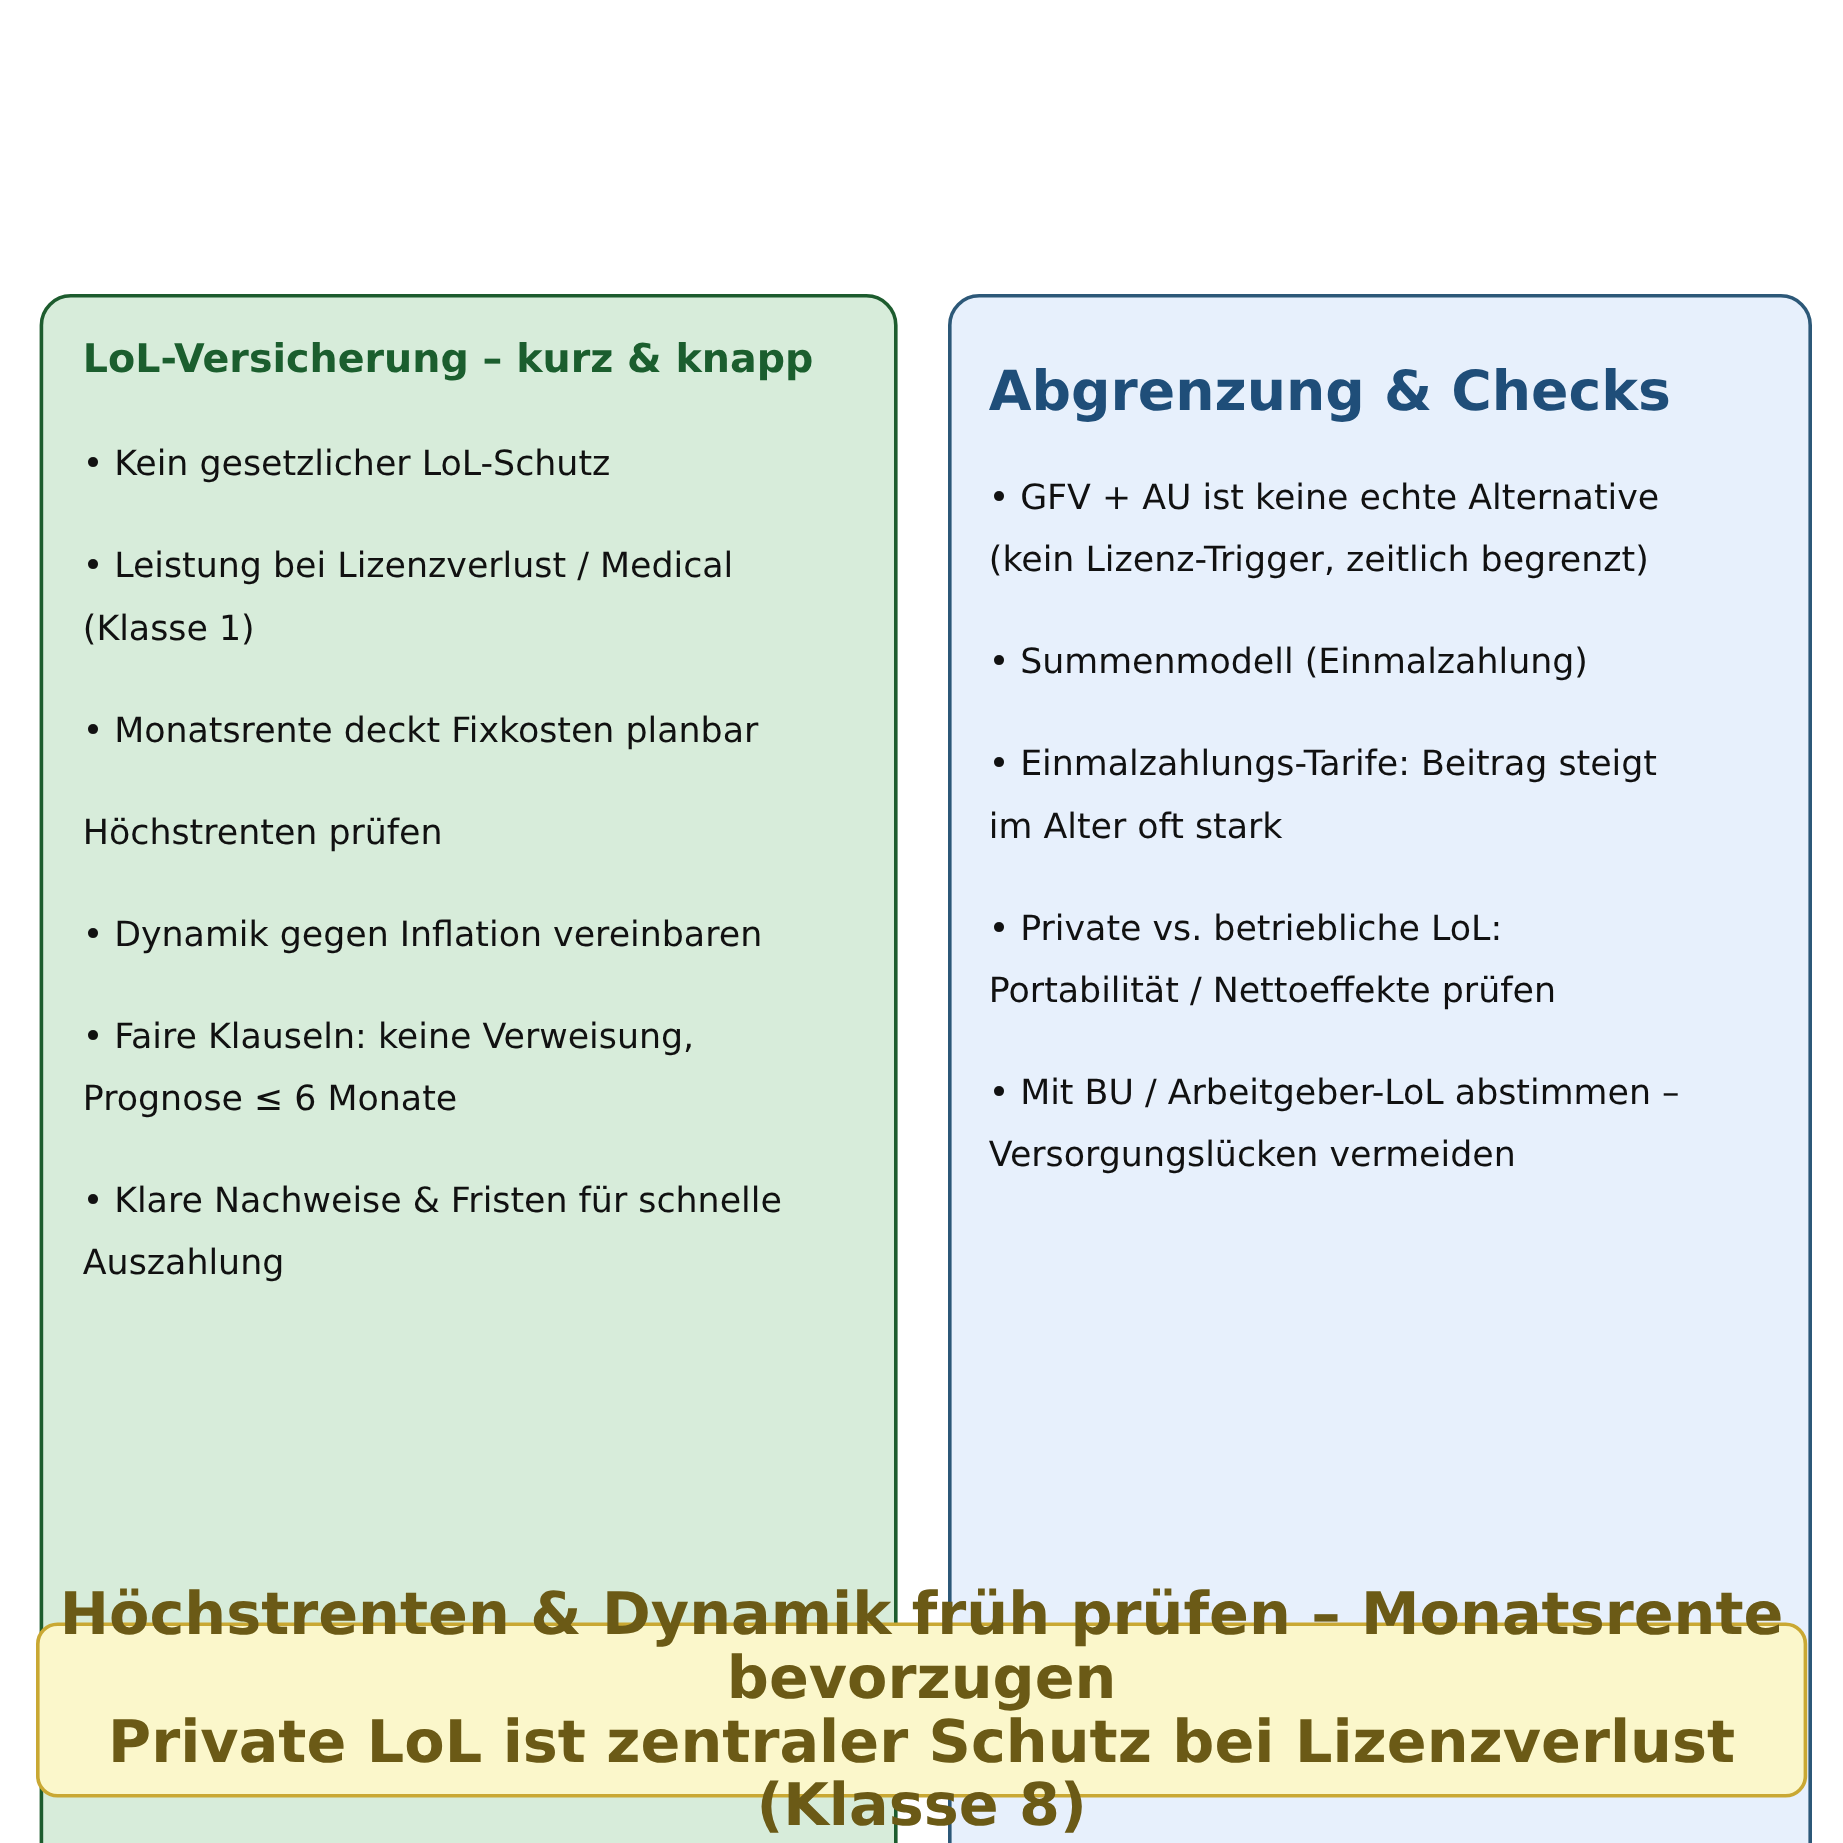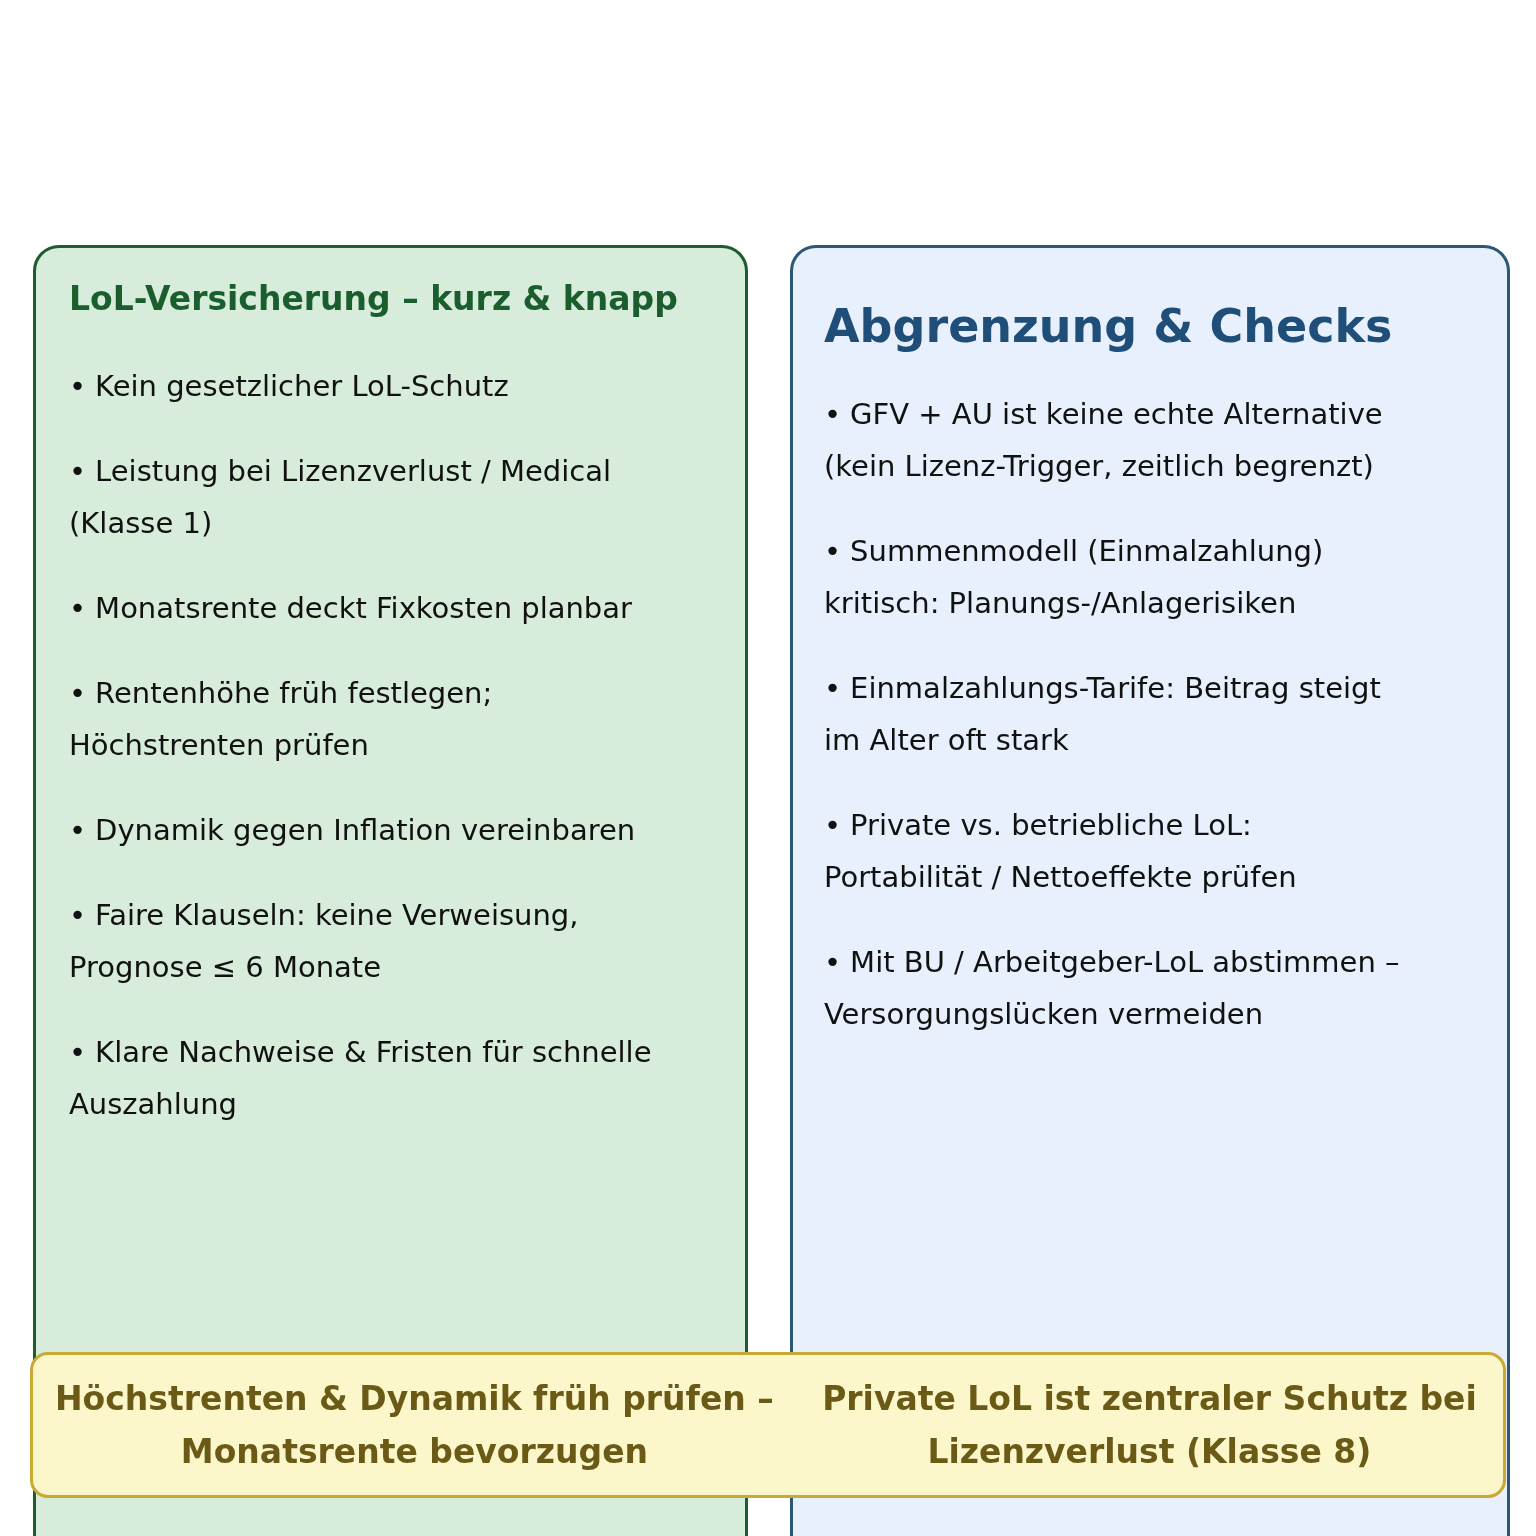--- a/index.html
+++ b/index.html
@@ -68,25 +68,26 @@
     position: absolute;
     left: 30px;
     top: 1352px;
     width: 1476px;
     height: 146px;
     box-sizing: border-box;
     background: #fbf7cb;
     border: 3px solid #c9a833;
     border-radius: 18px;
     display: flex;
+    flex-direction: column;
     align-items: center;
     justify-content: center;
     text-align: center;
     font-weight: bold;
-    font-size: 33px;
+    font-size: 49px;
     line-height: 53px;
     color: #6b5a16;
   }
 </style>
 </head>
 <body>
 
 <section class="card" id="left-card">
   <h2 class="card-title">LoL-Versicherung – kurz &amp; knapp</h2>
 
@@ -94,21 +95,20 @@
     <span class="line"><span class="marker">•</span><span>Kein gesetzlicher LoL-Schutz</span></span>
   </p>
   <p class="bullet">
     <span class="line"><span class="marker">•</span><span>Leistung bei Lizenzverlust / Medical</span></span>
     <span class="line">(Klasse 1)</span>
   </p>
   <p class="bullet">
     <span class="line"><span class="marker">•</span><span>Monatsrente deckt Fixkosten planbar</span></span>
   </p>
   <p class="bullet">
-    <span class="line"><span class="marker">•</span><span>Rentenhöhe früh festlegen;</span></span>
     <span class="line">Höchstrenten prüfen</span>
   </p>
   <p class="bullet">
     <span class="line"><span class="marker">•</span><span>Dynamik gegen Inflation vereinbaren</span></span>
   </p>
   <p class="bullet">
     <span class="line"><span class="marker">•</span><span>Faire Klauseln: keine Verweisung,</span></span>
     <span class="line">Prognose ≤ 6 Monate</span>
   </p>
   <p class="bullet">
@@ -119,21 +119,20 @@
 
 <section class="card" id="right-card">
   <h2 class="card-title">Abgrenzung &amp; Checks</h2>
 
   <p class="bullet">
     <span class="line"><span class="marker">•</span><span>GFV + AU ist keine echte Alternative</span></span>
     <span class="line">(kein Lizenz-Trigger, zeitlich begrenzt)</span>
   </p>
   <p class="bullet">
     <span class="line"><span class="marker">•</span><span>Summenmodell (Einmalzahlung)</span></span>
-    <span class="line">kritisch: Planungs-/Anlagerisiken</span>
   </p>
   <p class="bullet">
     <span class="line"><span class="marker">•</span><span>Einmalzahlungs-Tarife: Beitrag steigt</span></span>
     <span class="line">im Alter oft stark</span>
   </p>
   <p class="bullet">
     <span class="line"><span class="marker">•</span><span>Private vs. betriebliche LoL:</span></span>
     <span class="line">Portabilität / Nettoeffekte prüfen</span>
   </p>
   <p class="bullet">

